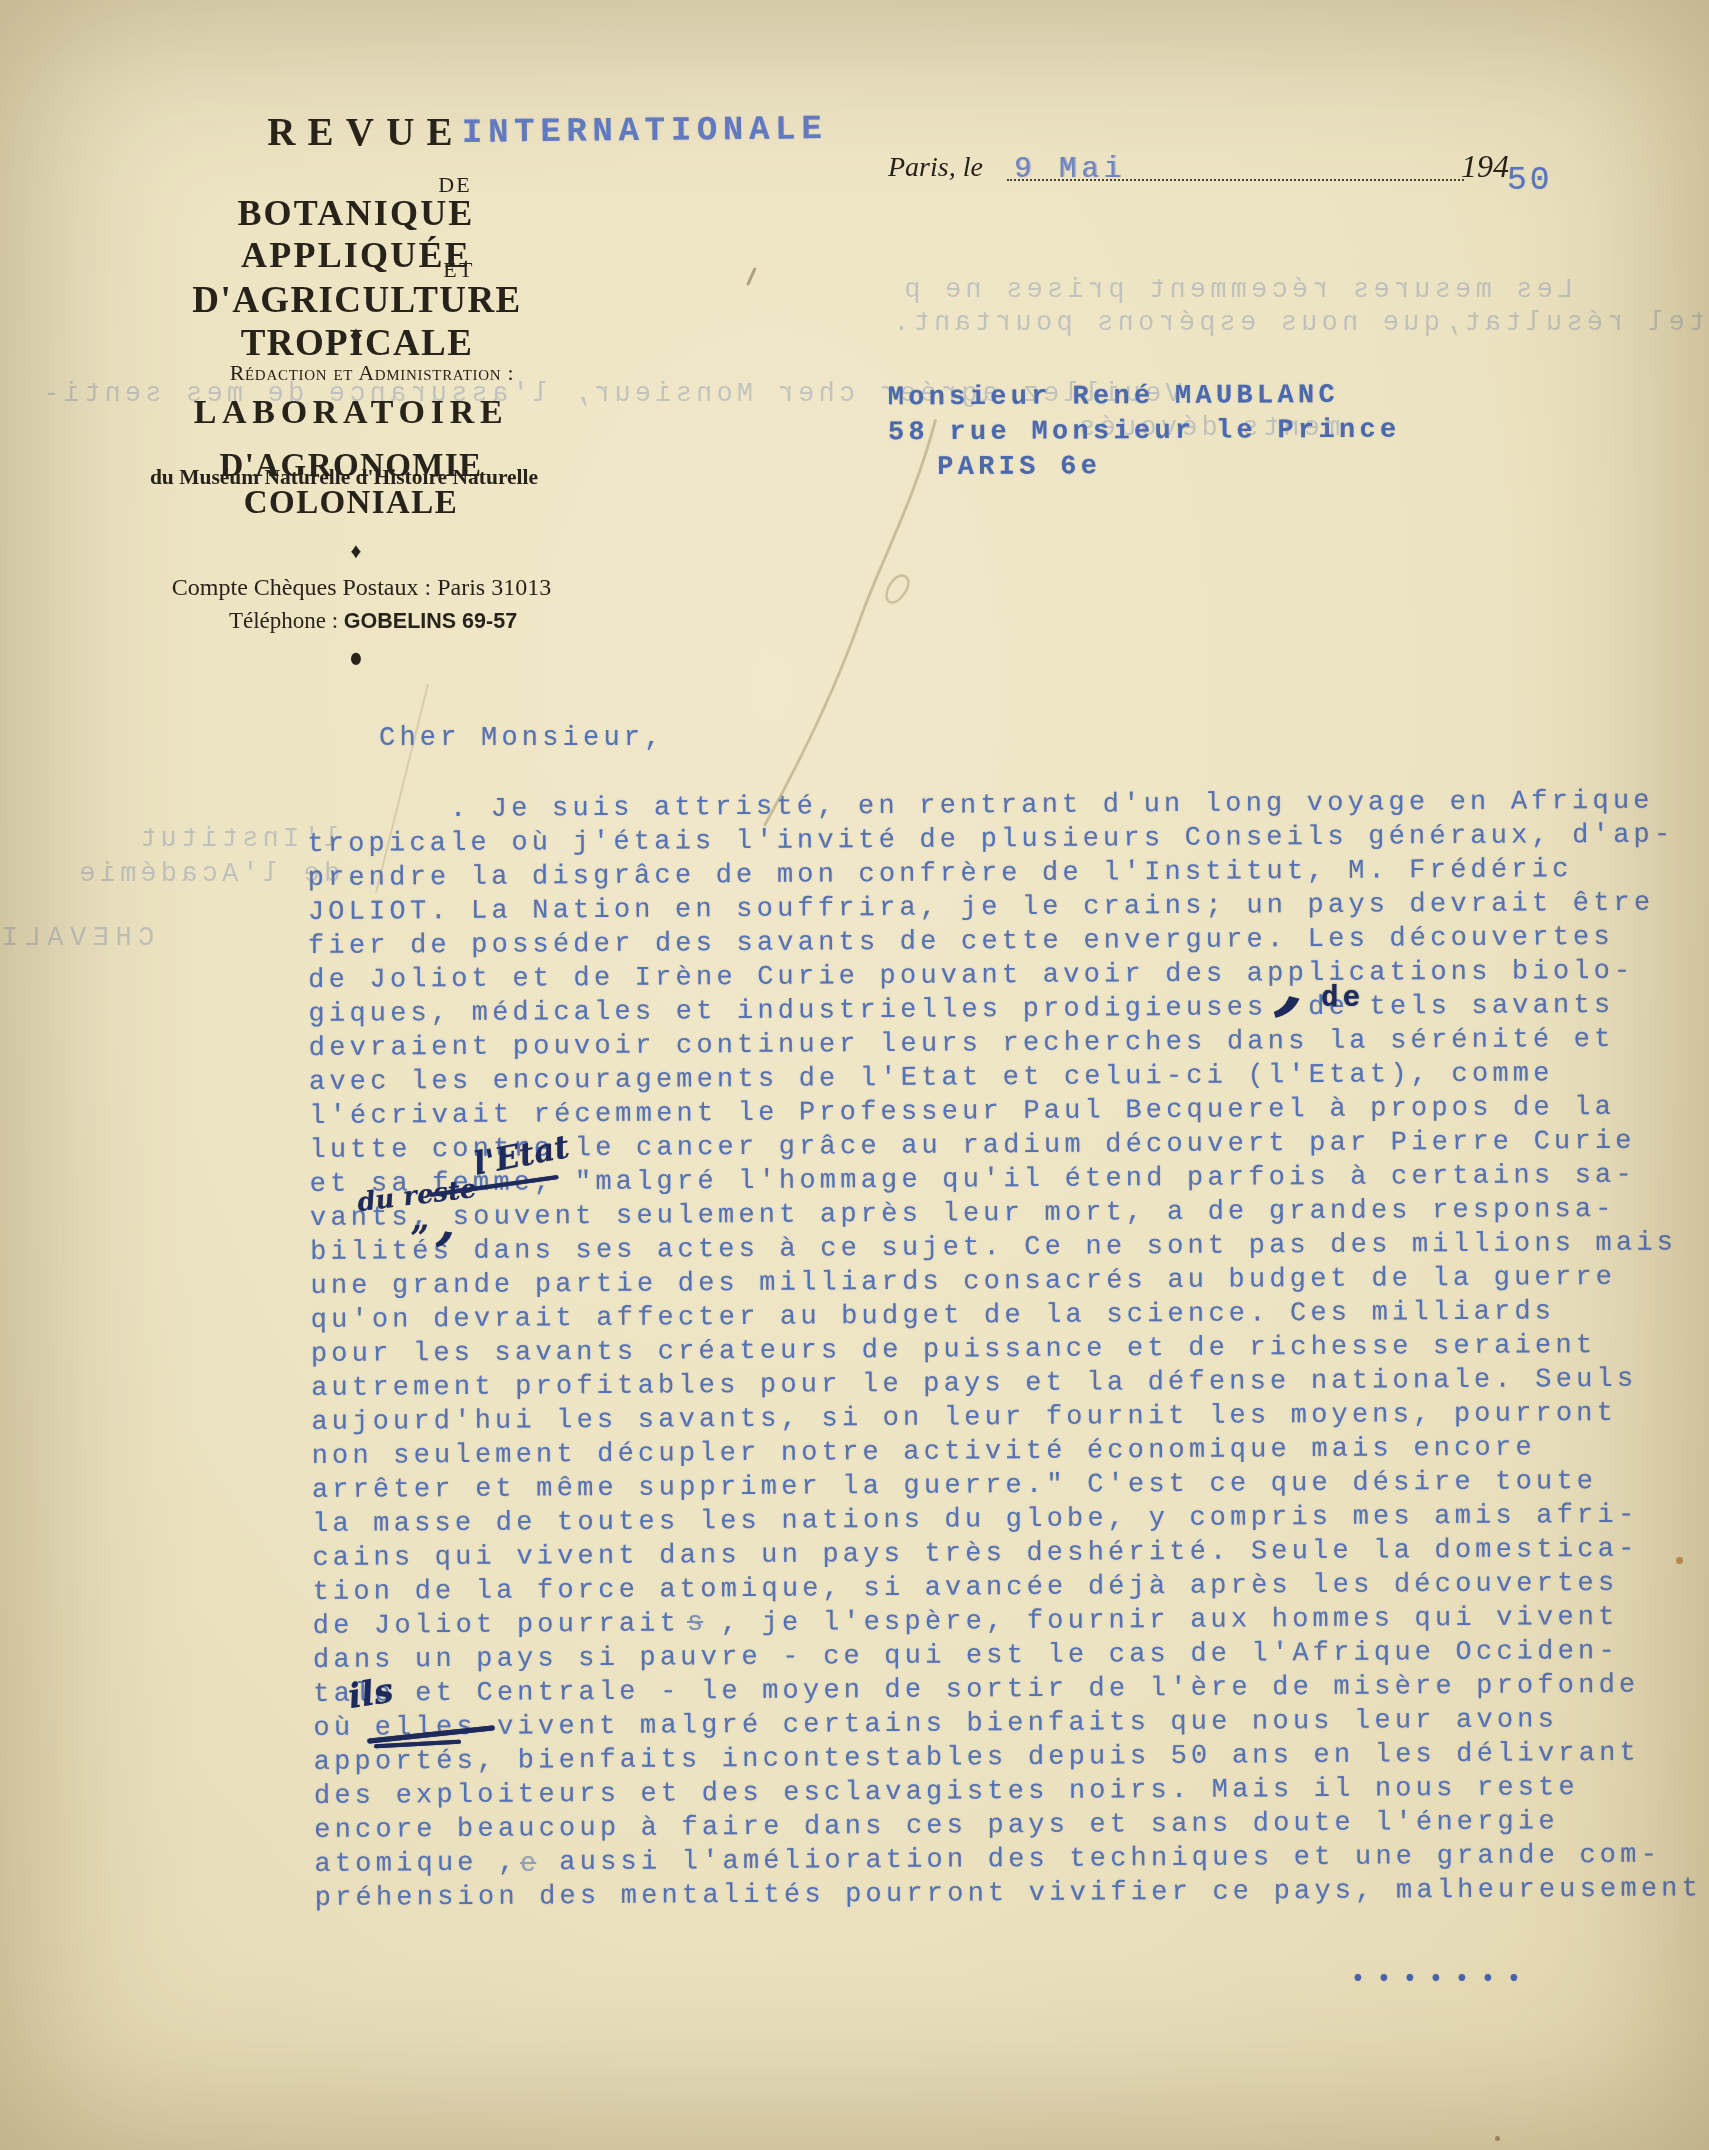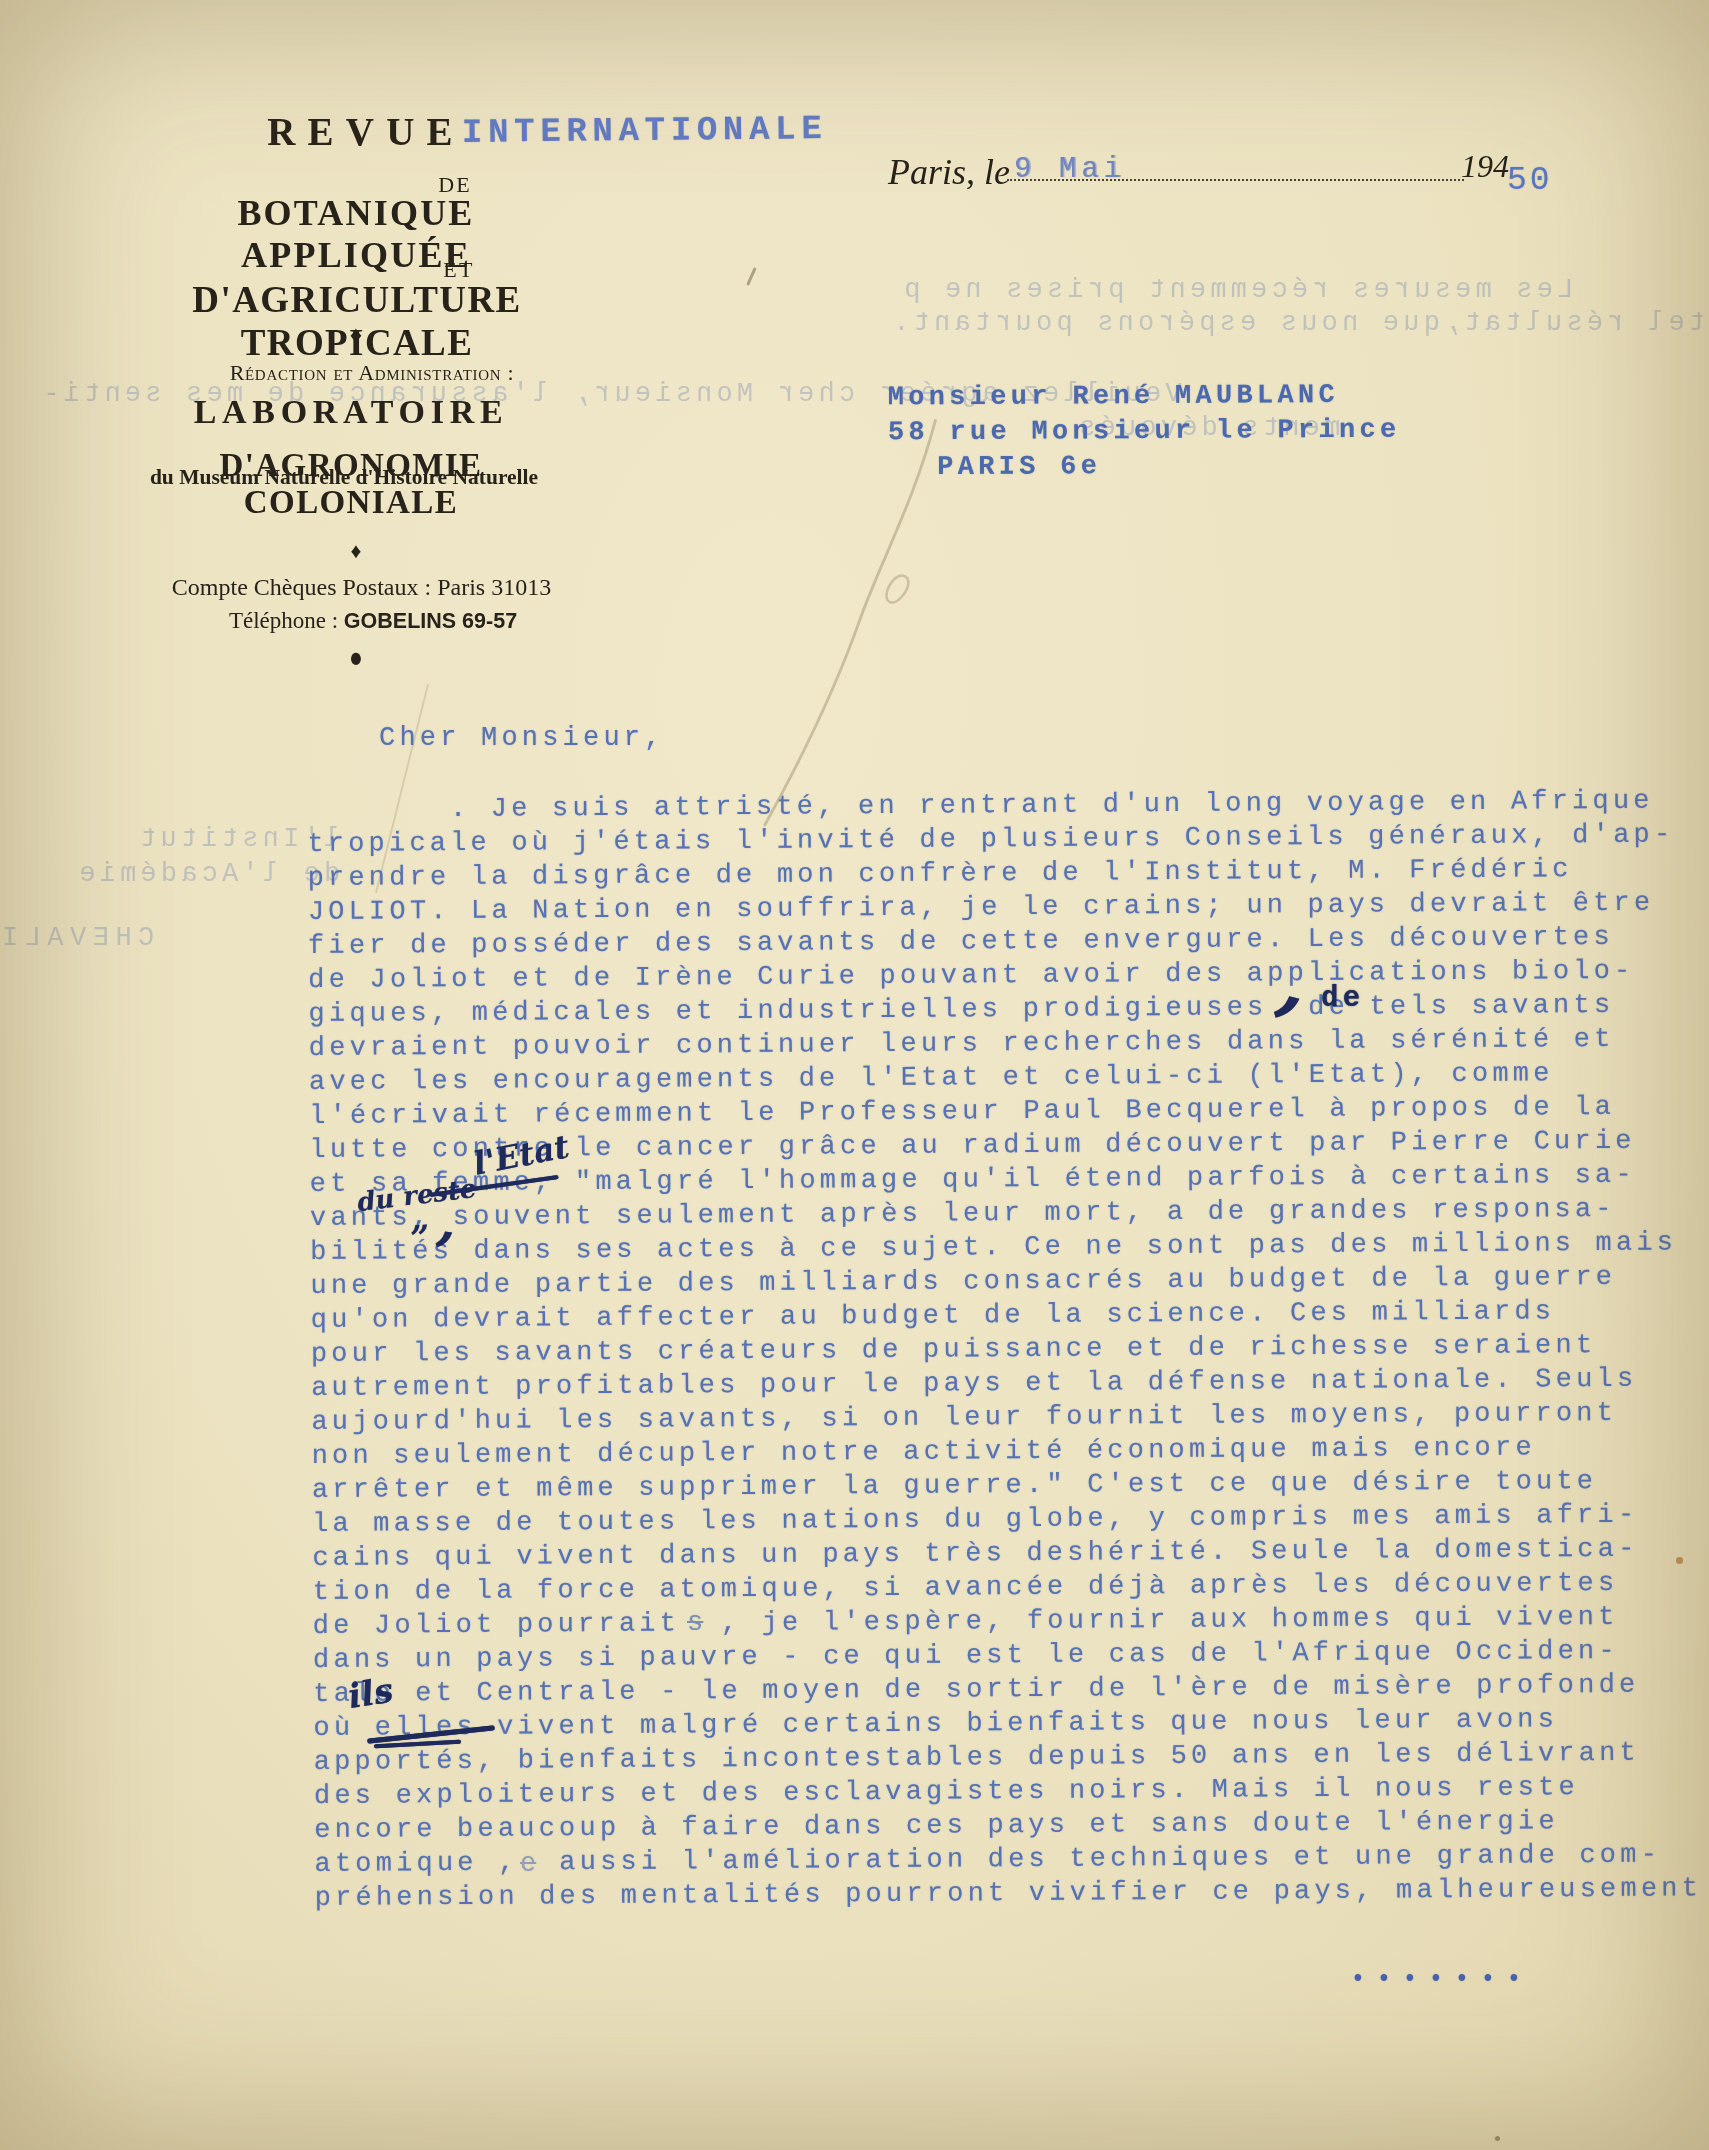--- a/index.html
+++ b/index.html
@@ -52,21 +52,21 @@
   <div class="abs print center" style="left:338px;top:321px;width:36px;font-size:24.4px;">♦</div>
   <div class="abs print center sc" style="left:157px;top:360px;width:430px;font-size:22px;letter-spacing:0.7px;">Rédaction et Administration :</div>
   <div class="abs print center" style="left:172px;top:393px;width:358px;font-size:34px;font-weight:bold;letter-spacing:5.7px;">LABORATOIRE</div>
   <div class="abs print center" style="left:136px;top:429px;width:430px;font-size:33px;font-weight:bold;letter-spacing:1.4px;margin-top:18px;">D'AGRONOMIE COLONIALE</div>
   <div class="abs print center" style="left:129px;top:465px;width:430px;font-size:21.5px;font-weight:bold;">du Muséum Naturelle d'Histoire Naturelle</div>
   <div class="abs print center" style="left:338px;top:539px;width:36px;font-size:21.5px;">♦</div>
   <div class="abs print center" style="left:143px;top:574px;width:437px;font-size:24px;">Compte Chèques Postaux : Paris 31013</div>
   <div class="abs print center" style="left:194px;top:608px;width:358px;font-size:23px;"><span>Téléphone : </span><span style="font-family:'Liberation Sans',sans-serif;font-weight:bold;font-size:21.5px;margin-top:35px;">GOBELINS 69-57</span></div>
   <div class="abs print center" style="left:338px;top:645px;width:36px;font-size:23px;transform:scaleY(1.25);">●</div>
 
-  <span class="abs print" style="left:888px;top:151px;font-size:36px;font-style:italic;">Paris, le</span>
+  <span class="abs print" style="left:888px;top:151px;font-size:28px;font-style:italic;">Paris, le</span>
   <div class="abs" style="left:1007px;top:153px;width:457px;height:26px;border-bottom:2.2px dotted #4a4336;"></div>
   <span class="abs tw" style="left:1014px;top:153px;font-size:29px;letter-spacing:5px;color:#7186c0;text-shadow:1.4px 0 0.7px rgba(113,134,192,0.6);">9 Mai</span>
   <span class="abs print" style="left:1461px;top:148px;font-size:32px;font-style:italic;">194</span>
   <span class="abs tw" style="left:1507px;top:162px;font-size:33px;letter-spacing:2.9px;color:#5a76c0;">50</span>
 
   <div class="abs tw" style="left:888px;top:379px;font-size:27px;font-weight:bold;letter-spacing:4.3px;line-height:35px;color:#4b69ac;transform:rotate(-0.3deg);">
     <div>Monsieur René MAUBLANC</div>
     <div>58 rue Monsieur le Prince</div>
     <div style="margin-left:49px;">PARIS 6e</div>
   </div>

